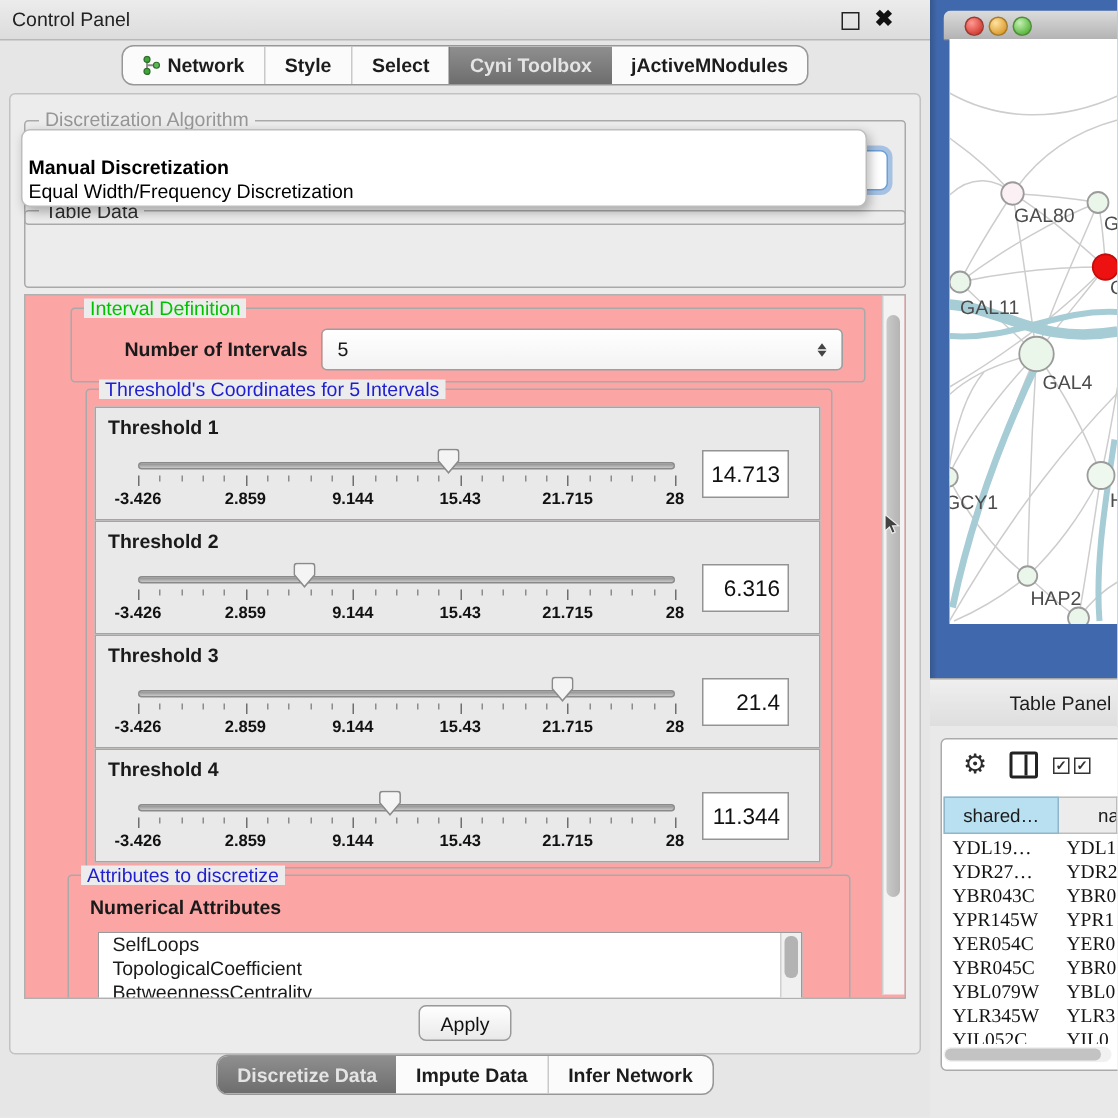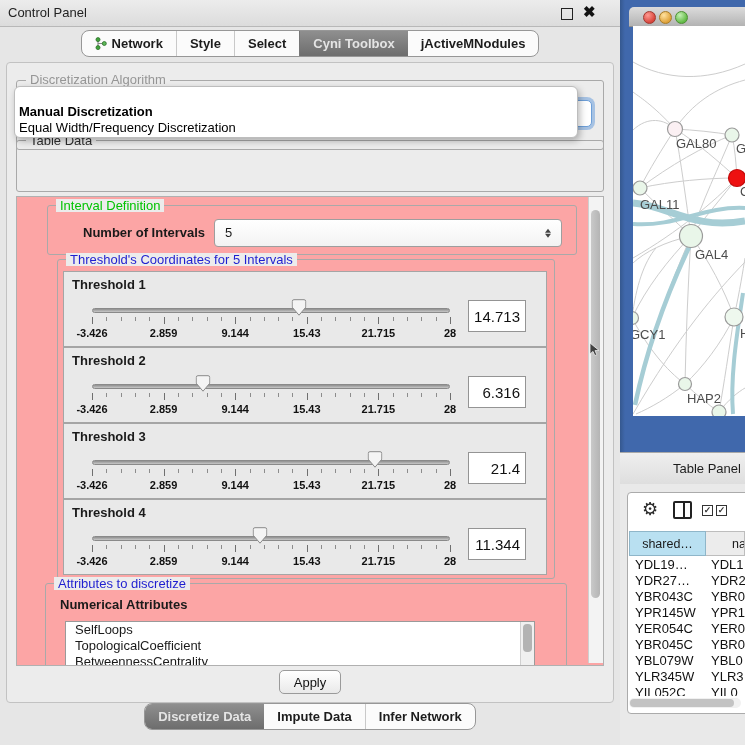--- a/index.html
+++ b/index.html
@@ -126,21 +126,21 @@
   .chk{position:absolute;top:505px;width:9px;height:9px;border:1.5px solid #333;
     font-size:9px;line-height:9px;text-align:center;color:#333;font-weight:bold;}
   #chk1{left:702px;} #chk2{left:716px;}
 
   .th-cell{position:absolute;top:531px;height:25px;line-height:25px;font-size:12.5px;
     box-sizing:border-box;overflow:hidden;white-space:nowrap;}
   #th-shared{left:629px;width:77px;background:#b9e0f1;border:1px solid #8fb6c9;text-align:center;}
   #th-name{left:706px;width:39px;background:#ececec;border:1px solid #bdbdbd;border-left:none;padding-left:26px;}
 
   #table-rows{left:629px;top:557px;width:116px;height:139px;overflow:hidden;}
-  .trow{height:16px;line-height:16px;white-space:nowrap;font-size:13px;color:#111;}
+  .trow{height:16px;line-height:16px;white-space:nowrap;font-size:13px;color:#111;font-family:Liberation Serif, serif;}
   .tc1{display:inline-block;width:71px;padding-left:6px;overflow:hidden;}
   .tc2{display:inline-block;width:35px;padding-left:5px;overflow:hidden;}
   #h-scrollbar{left:629px;top:698px;width:112px;height:10px;background:#f1f1f1;border-radius:5px;}
   #h-thumb{position:absolute;left:1px;top:1px;width:104px;height:8px;border-radius:4px;background:#c3c3c3;}
 </style>
 </head>
 <body>
 
 <div id="stage">
 

